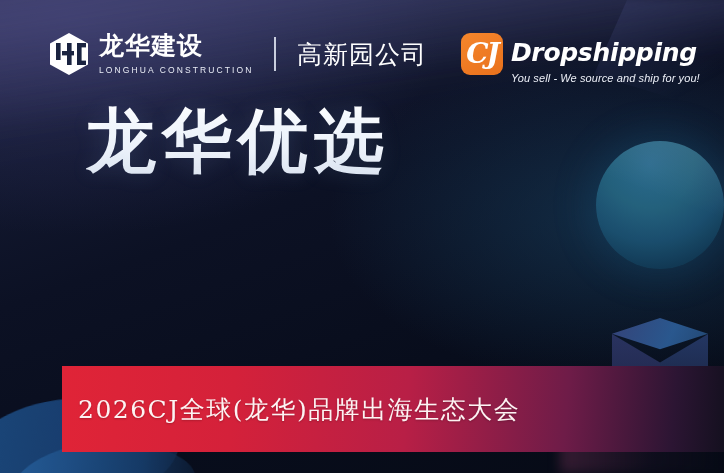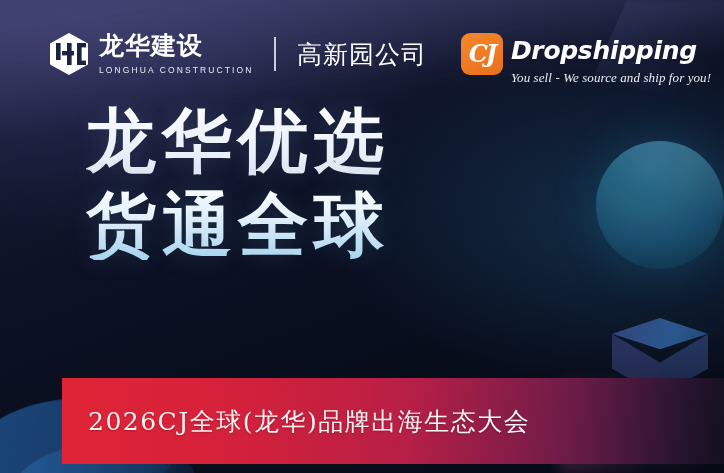--- a/index.html
+++ b/index.html
@@ -182,36 +182,36 @@
   .logo-cj { display:flex; align-items:center; gap:8px; margin-left:34px; }
   .cj-badge {
     width:42px; height:42px; border-radius:9px;
     background:linear-gradient(150deg,#f5862c 0%, #e9711c 100%);
     display:flex; align-items:center; justify-content:center;
     flex:none;
   }
   .cj-glyph {
     font-family:"DejaVu Serif","Liberation Serif",serif;
     font-style:italic; font-weight:bold;
-    font-size:24px; color:#ffffff;
+    font-size:28px; color:#ffffff;
     letter-spacing:-2px;
     transform:translateY(-1px);
   }
   .cj-text { display:flex; flex-direction:column; }
   .cj-name {
     font-family:"DejaVu Sans","Liberation Sans",sans-serif;
     font-style:italic; font-weight:bold;
     font-size:25px; color:#ffffff; line-height:1;
     letter-spacing:-0.3px;
     margin-top:16px;
   }
   .cj-tag {
-    font-family:Liberation Serif, serif;
+    font-family:Liberation Sans, sans-serif;
     font-style:italic;
-    font-size:13px; color:#eceff7;
+    font-size:11px; color:#eceff7;
     margin-top:7px; letter-spacing:0.1px; white-space:nowrap;
   }
 
   .logo-xy { display:flex; align-items:center; gap:7px; margin-left:26px; }
   .xy-en { display:flex; flex-direction:column; line-height:1.02; }
   .xy-row {
     font-family:"Liberation Sans",sans-serif;
     font-size:17px; font-weight:bold; color:#ffffff;
     letter-spacing:1.6px; display:flex; align-items:center;
   }
@@ -247,23 +247,22 @@
   }
 
   
   .red-banner {
     position:absolute;
     left:62px; top:366px;
     width:662px; height:86px;
     background:linear-gradient(95deg,#e02437 0%, #d4213a 26%, #b81f46 52%, #6e1c48 76%, #2c1533 92%, #14101f 100%);
     display:flex; flex-direction:column;
     align-items:flex-start; justify-content:center;
-    padding-left:26px;
+    padding-left:16px;
     gap:4px;
-    margin-top:12px;
   }
   .rb-line {
     font-family:"DejaVu Serif","Liberation Serif",serif;
     font-size:25px; color:#fdf3f3;
     letter-spacing:1.5px; white-space:nowrap;
     text-shadow:0 1px 2px rgba(0,0,0,0.22);
   }
   .rb-line.two { letter-spacing:5px; font-size:24px; }
 </style>
 </head>
@@ -334,20 +333,19 @@
 
         </div>
       </div>
 
     </div>
 
   </div>
 
   <div class="headline">
     <div class="hl-line hl-1">龙华优选</div>
-    <div class="hl-line hl-2">货通全球</div>
   </div>
 
   <div class="red-banner">
     <div class="rb-line">2026CJ全球(龙华)品牌出海生态大会</div>
   </div>
 
 </div>
 
 </body></html>

